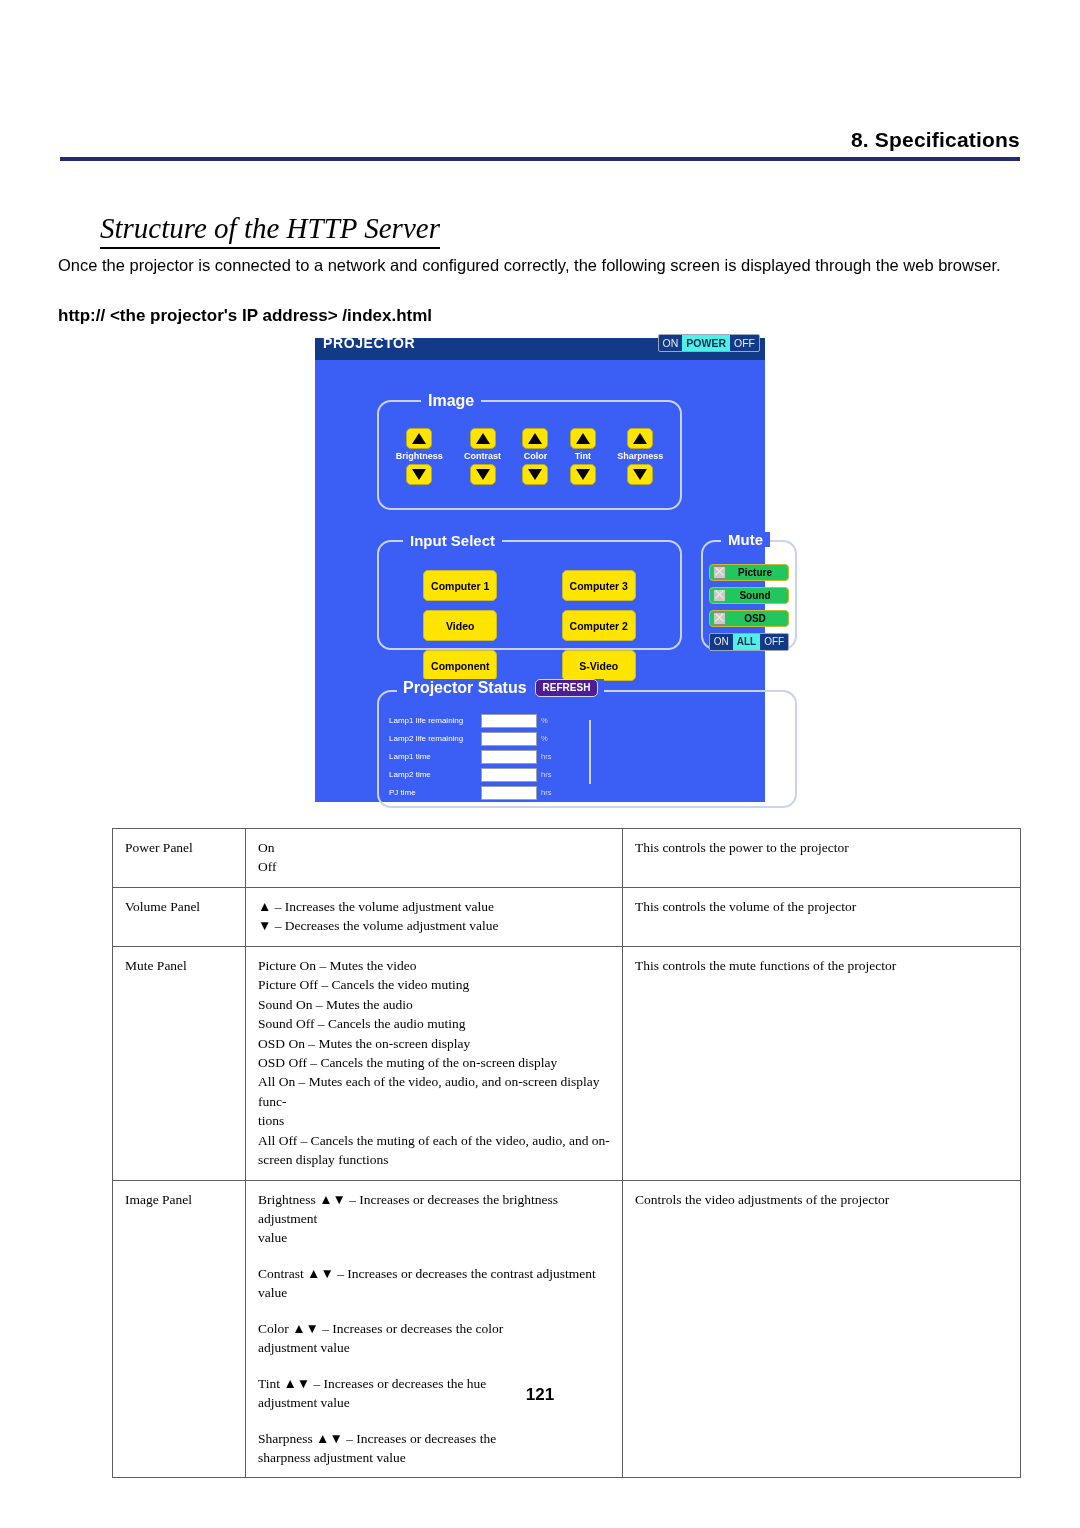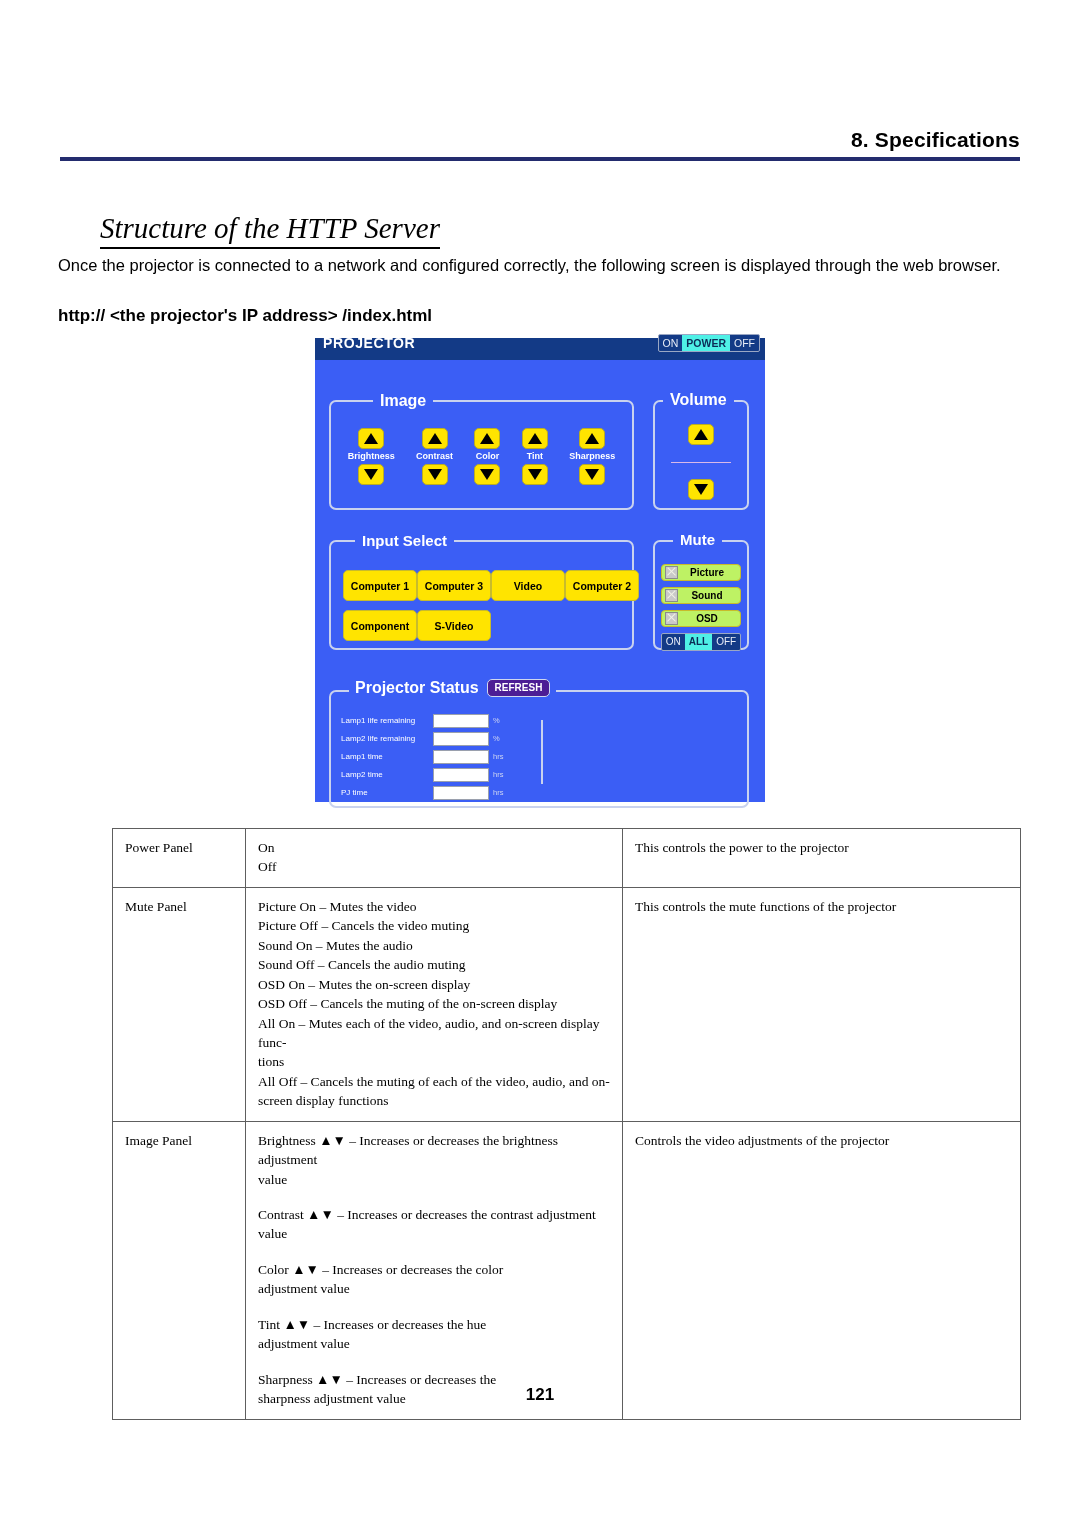--- a/index.html
+++ b/index.html
@@ -129,22 +129,23 @@
 
   .pp-body {
     position: relative;
     height: calc(100% - 22px);
   }
 
   
   .group {
     position: absolute;
     border: 2px solid #c9d2ee;
-    border-radius: 7px;
-    box-sizing: border-box;
+    border-radius: 14px;
+    box-sizing: border-box;
+    margin-left: 48px;
   }
   .group-label {
     position: absolute;
     background: #3b5ef5;
     font-family: "Liberation Sans", sans-serif;
     font-weight: bold;
     color: #ffffff;
     padding: 0 7px;
     line-height: 1;
   }
@@ -207,21 +208,21 @@
     width: 60px; height: 1px; background: #d9b9e8;
   }
 
   
   .g-input { left: 14px; top: 180px; width: 305px; height: 110px; }
   .lbl-input { left: 24px; top: -9px; font-size: 15px; }
   .input-grid {
     position: absolute;
     left: 12px; right: 12px; top: 28px;
     display: grid;
-    grid-template-columns: repeat(4, 1fr);
+    grid-template-columns: repeat(2, 1fr);
     row-gap: 9px;
     justify-items: center;
   }
   .in-btn {
     width: 74px; height: 31px;
     background: #ffe400;
     border: 1px solid #c8bb2c;
     border-radius: 5px;
     display: flex;
     align-items: center;
@@ -239,21 +240,21 @@
   .mute-inner {
     position: absolute;
     left: 6px; right: 6px; top: 22px;
     display: flex;
     flex-direction: column;
     align-items: center;
     gap: 6px;
   }
   .mute-btn {
     width: 80px; height: 17px;
-    background: #bef264;
+    background: #22c55e;
     border: 1px solid #c8bb2c;
     border-radius: 4px;
     display: flex;
     align-items: center;
     box-sizing: border-box;
     padding-left: 3px;
   }
   .cbx {
     width: 11px; height: 11px;
     background: #c9c9c9;
@@ -491,32 +492,20 @@
               <span class="tri-up"></span>
             </div>
           <div class="adj-name">Sharpness</div>
           <div class="ybtn">
               <span class="tri-down"></span>
             </div>
         </div>
       </div>
     </div>
 
-    <div class="group g-volume">
-      <span class="group-label lbl-volume">Volume</span>
-      <div class="vol-inner">
-        <div class="ybtn">
-            <span class="tri-up"></span>
-          </div>
-        <div class="vol-div"></div>
-        <div class="ybtn">
-            <span class="tri-down"></span>
-          </div>
-      </div>
-    </div>
 
     <div class="group g-input">
       <span class="group-label lbl-input">Input Select</span>
       <div class="input-grid">
         <div class="in-btn">Computer 1</div>
         <div class="in-btn">Computer 3</div>
         <div class="in-btn">Video</div>
         <div class="in-btn">Computer 2</div>
         <div class="in-btn">Component</div>
         <div class="in-btn">S-Video</div>
@@ -602,20 +591,34 @@
         <div class="cell">
           <p>On</p>
           <p>Off</p>
         </div>
       </td>
       <td>
         <div class="cell">This controls the power to the projector</div>
       </td>
     </tr>
 
+    <tr>
+      <td>
+        <div class="cell">Volume Panel</div>
+      </td>
+      <td>
+        <div class="cell">
+          <p>▲ – Increases the volume adjustment value</p>
+          <p>▼ – Decreases the volume adjustment value</p>
+        </div>
+      </td>
+      <td>
+        <div class="cell">This controls the volume of the projector</div>
+      </td>
+    </tr>
 
     <tr>
       <td>
         <div class="cell">Mute Panel</div>
       </td>
       <td>
         <div class="cell">
           <p>Picture On – Mutes the video</p>
           <p>Picture Off – Cancels the video muting</p>
           <p>Sound On – Mutes the audio</p>

